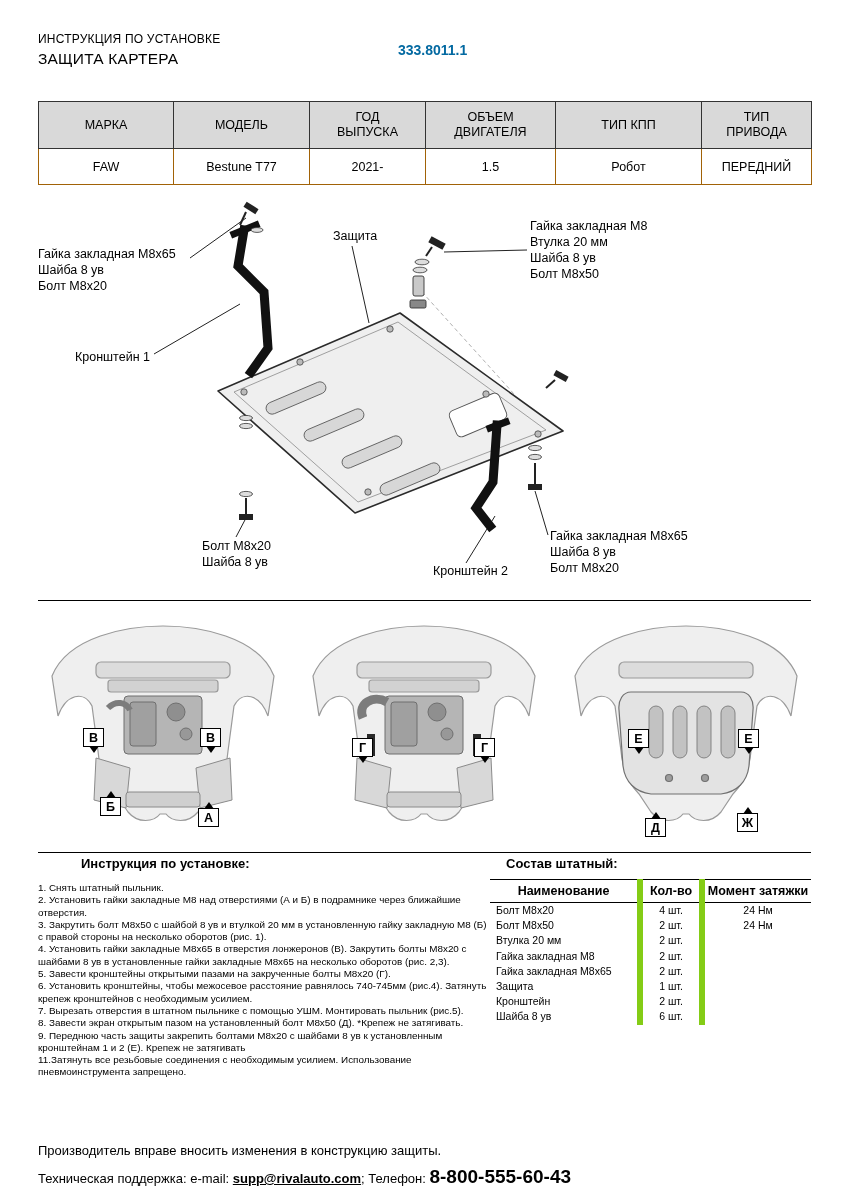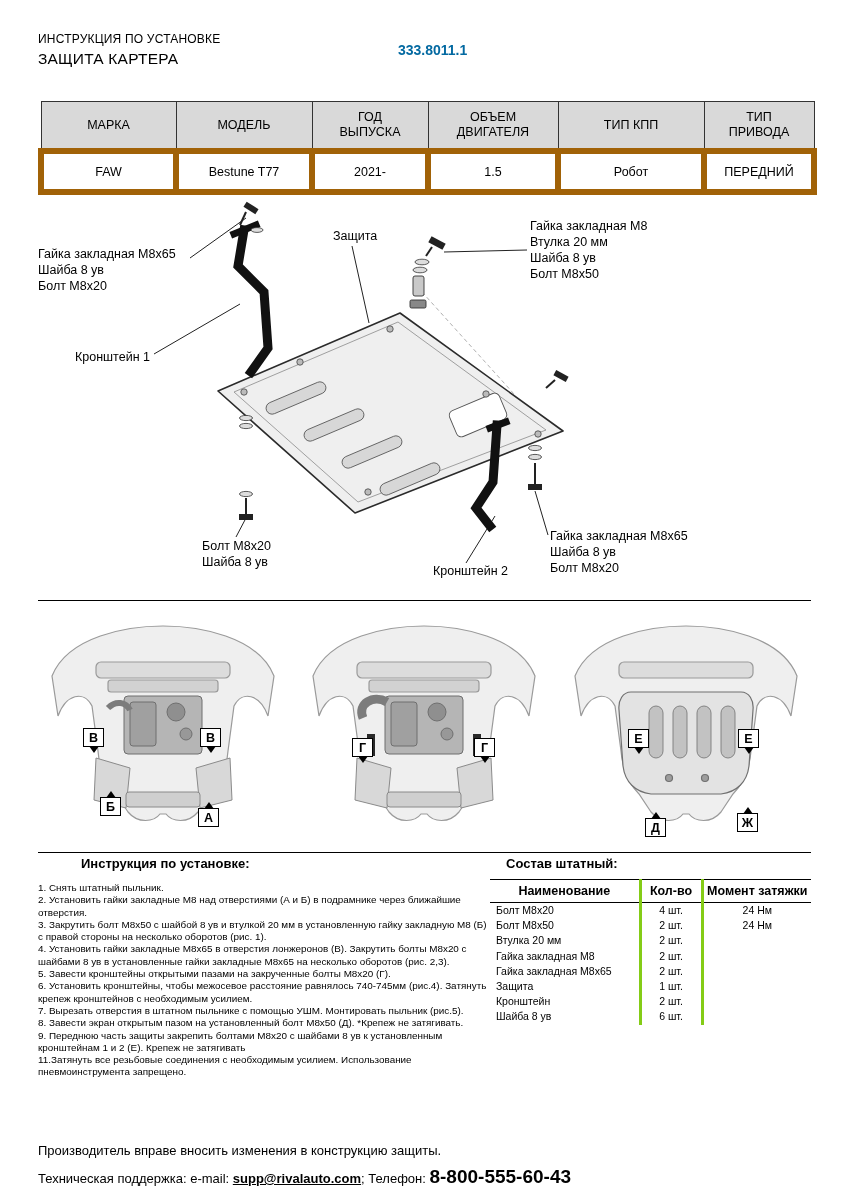--- a/index.html
+++ b/index.html
@@ -8,21 +8,21 @@
     font-family:"Liberation Sans",sans-serif;color:#000;overflow:hidden;
   }
   
   .header{position:absolute;left:38px;top:32px;right:38px;}
   .title1{font-size:12px;letter-spacing:.2px;}
   .title2{font-size:15.5px;font-weight:normal;margin-top:4px;letter-spacing:.2px;}
   .part-number{position:absolute;left:360px;top:10px;font-size:14px;font-weight:bold;color:#0369a1;}
   
   .spec-table{position:absolute;left:38px;top:101px;width:773px;border-collapse:collapse;text-align:center;font-size:12.5px;table-layout:fixed;}
   .spec-table th{background:#d9d9d9;font-weight:normal;height:44px;border:1px solid #333;vertical-align:middle;white-space:pre-line;line-height:15px;}
-  .spec-table td{height:33px;border:6px solid #a16207;vertical-align:middle;text-align:center;}
+  .spec-table td{height:33px;border:1px solid #a16207;vertical-align:middle;text-align:center;}
   
   .diagram{position:absolute;left:38px;top:196px;width:773px;height:400px;}
   .diagram svg{position:absolute;left:0;top:0;}
   .dlabel{position:absolute;font-size:12.5px;line-height:16px;white-space:pre-line;}
   
   .rule{position:absolute;left:38px;width:773px;height:0;border-top:1px solid #000;}
   
   .figures{position:absolute;left:38px;top:612px;width:773px;height:236px;}
   .fig{position:absolute;top:4px;width:250px;height:228px;}
   .fig1{left:0;} .fig2{left:261;left:261px;} .fig3{left:523px;}
@@ -37,21 +37,21 @@
   
   .instructions{position:absolute;left:38px;top:856px;width:455px;}
   .instructions-title{font-size:13px;font-weight:bold;margin-bottom:11px;padding-left:43px;}
   .step{font-size:9.9px;line-height:12.3px;}
   
   .parts{position:absolute;left:490px;top:856px;width:321px;}
   .parts-title{font-size:13px;font-weight:bold;margin-bottom:8px;margin-left:16px;}
   .parts-table{width:100%;border-collapse:collapse;table-layout:fixed;}
   .parts-table th{font-size:12.5px;font-weight:bold;border-top:1.4px solid #000;border-bottom:1.4px solid #000;padding:4px 2px;text-align:center;}
   .parts-table td{font-size:10.5px;line-height:13.2px;padding:1px 6px;}
-  .parts-table th + th,.parts-table td + td{border-left:3px solid #84cc16;}
+  .parts-table th + th,.parts-table td + td{border-left:6px solid #84cc16;}
   .parts-table td.center{text-align:center;}
   
   .footer{position:absolute;left:38px;top:1143px;right:38px;font-size:13px;}
   .footer-line2{margin-top:8px;}
   .footer-email{font-weight:bold;text-decoration:underline;margin-top:28px;}
   .footer-phone{font-weight:bold;font-size:19px;}
 </style>
 </head>
 <body>
 

